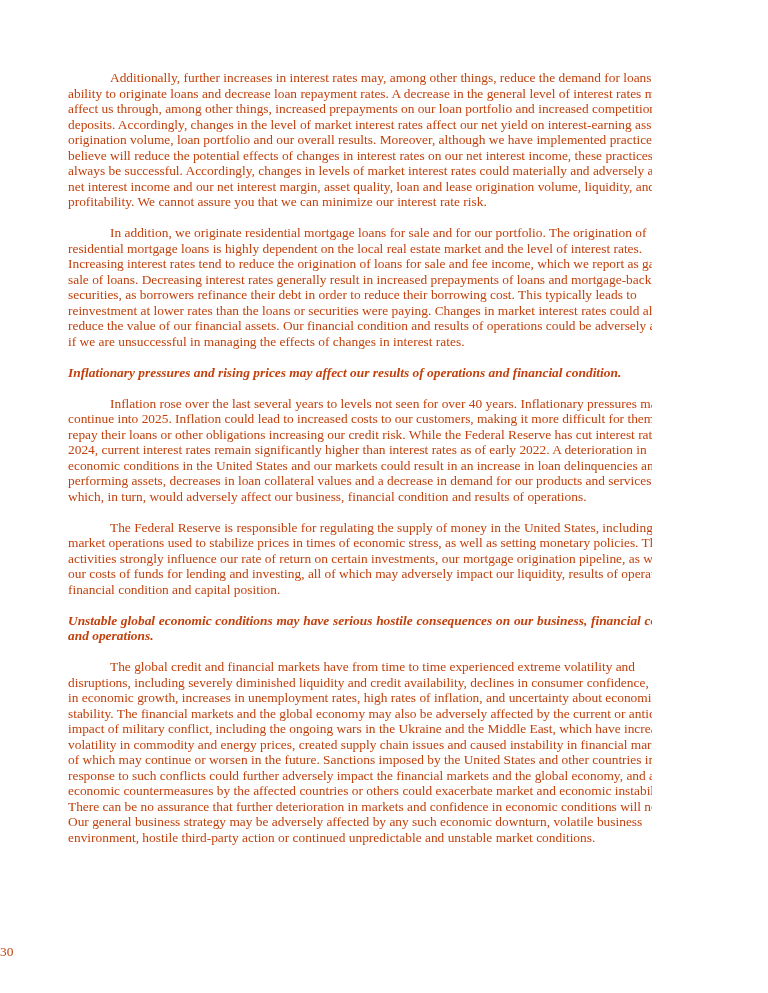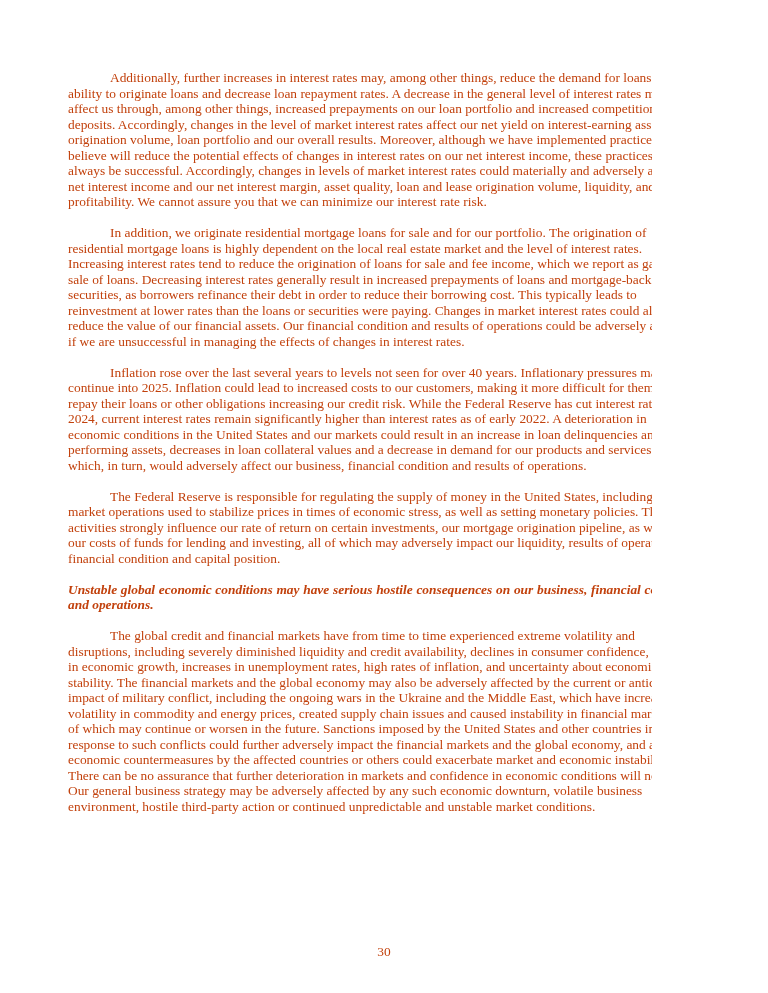--- a/index.html
+++ b/index.html
@@ -35,31 +35,31 @@
     font-weight: bold;
     font-style: italic;
     text-align: justify;
     line-height: 15.5px;
   }
   .footer {
     position: absolute;
     top: 944px;
     left: 0;
     width: 768px;
-    text-align: center;
     font-size: 13.4px;
   }
 </style>
 </head>
 <body>
 
 <main class="page">
   <div class="content">
     <p class="para">Additionally, further increases in interest rates may, among other things, reduce the demand for loans and our ability to originate loans and decrease loan repayment rates. A decrease in the general level of interest rates may affect us through, among other things, increased prepayments on our loan portfolio and increased competition for deposits. Accordingly, changes in the level of market interest rates affect our net yield on interest-earning assets, loan origination volume, loan portfolio and our overall results. Moreover, although we have implemented practices, we believe will reduce the potential effects of changes in interest rates on our net interest income, these practices may not always be successful. Accordingly, changes in levels of market interest rates could materially and adversely affect our net interest income and our net interest margin, asset quality, loan and lease origination volume, liquidity, and overall profitability. We cannot assure you that we can minimize our interest rate risk.</p>
     <p class="para">In addition, we originate residential mortgage loans for sale and for our portfolio. The origination of residential mortgage loans is highly dependent on the local real estate market and the level of interest rates. Increasing interest rates tend to reduce the origination of loans for sale and fee income, which we report as gain on sale of loans. Decreasing interest rates generally result in increased prepayments of loans and mortgage-backed securities, as borrowers refinance their debt in order to reduce their borrowing cost. This typically leads to reinvestment at lower rates than the loans or securities were paying. Changes in market interest rates could also reduce the value of our financial assets. Our financial condition and results of operations could be adversely affected if we are unsuccessful in managing the effects of changes in interest rates.</p>
+    <h2 class="heading">Inflationary pressures and rising prices may affect our results of operations and financial condition.</h2>
     <p class="para">Inflation rose over the last several years to levels not seen for over 40 years. Inflationary pressures may continue into 2025. Inflation could lead to increased costs to our customers, making it more difficult for them to repay their loans or other obligations increasing our credit risk. While the Federal Reserve has cut interest rates in late 2024, current interest rates remain significantly higher than interest rates as of early 2022. A deterioration in economic conditions in the United States and our markets could result in an increase in loan delinquencies and non-performing assets, decreases in loan collateral values and a decrease in demand for our products and services, all of which, in turn, would adversely affect our business, financial condition and results of operations.</p>
     <p class="para">The Federal Reserve is responsible for regulating the supply of money in the United States, including open market operations used to stabilize prices in times of economic stress, as well as setting monetary policies. These activities strongly influence our rate of return on certain investments, our mortgage origination pipeline, as well as our costs of funds for lending and investing, all of which may adversely impact our liquidity, results of operations, financial condition and capital position.</p>
     <h2 class="heading">Unstable global economic conditions may have serious hostile consequences on our business, financial condition, and operations.</h2>
     <p class="para">The global credit and financial markets have from time to time experienced extreme volatility and disruptions, including severely diminished liquidity and credit availability, declines in consumer confidence, declines in economic growth, increases in unemployment rates, high rates of inflation, and uncertainty about economic stability. The financial markets and the global economy may also be adversely affected by the current or anticipated impact of military conflict, including the ongoing wars in the Ukraine and the Middle East, which have increased volatility in commodity and energy prices, created supply chain issues and caused instability in financial markets, all of which may continue or worsen in the future. Sanctions imposed by the United States and other countries in response to such conflicts could further adversely impact the financial markets and the global economy, and any economic countermeasures by the affected countries or others could exacerbate market and economic instability. There can be no assurance that further deterioration in markets and confidence in economic conditions will not occur. Our general business strategy may be adversely affected by any such economic downturn, volatile business environment, hostile third-party action or continued unpredictable and unstable market conditions.</p>
   </div>
   <div class="footer">
     <span>30</span>
   </div>
 </main>
 

